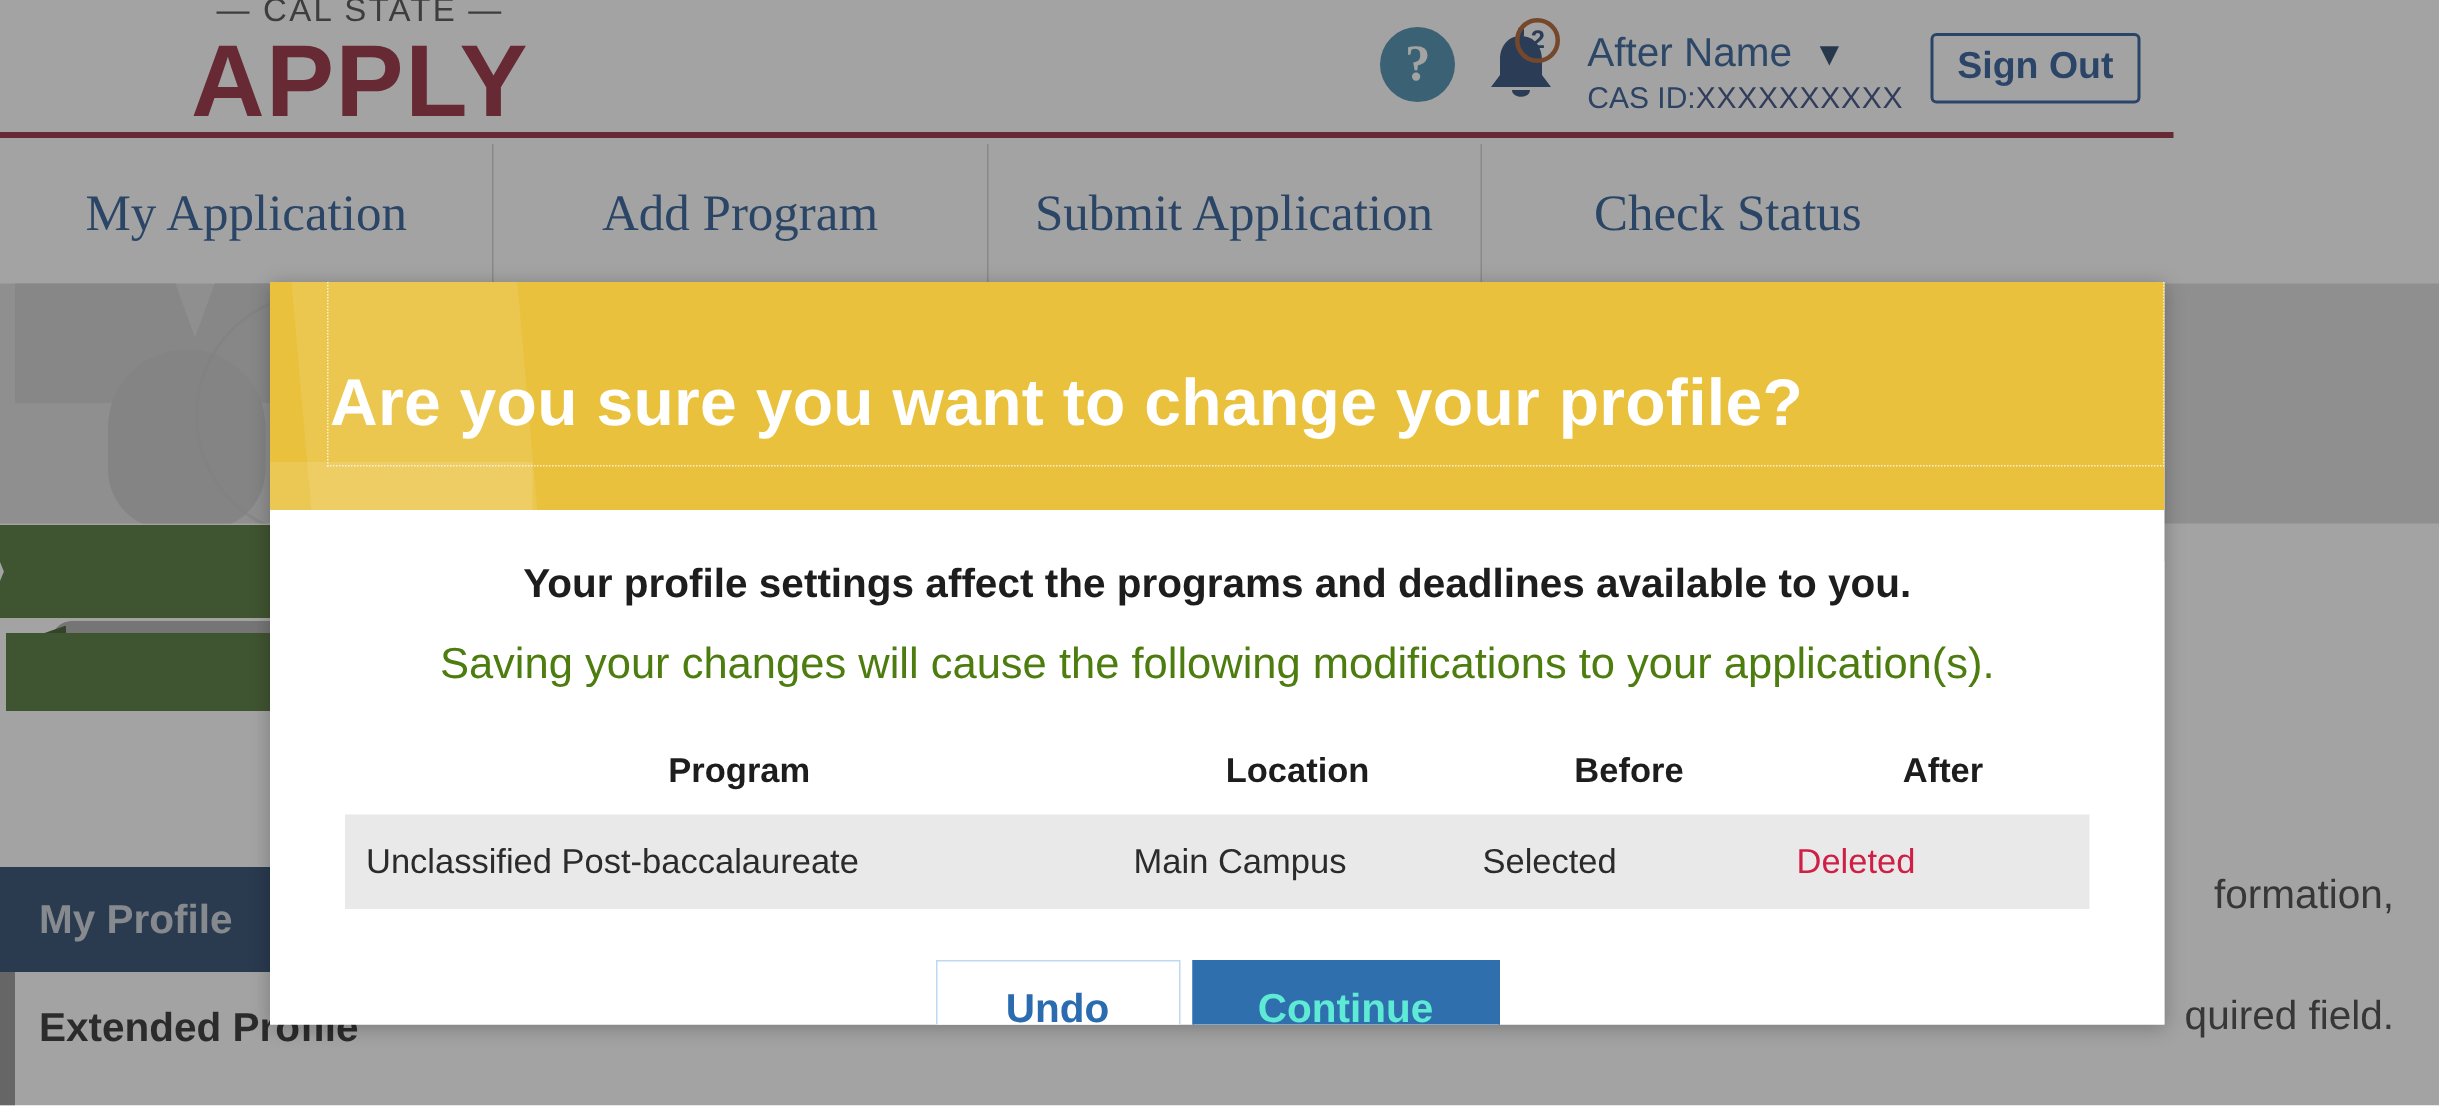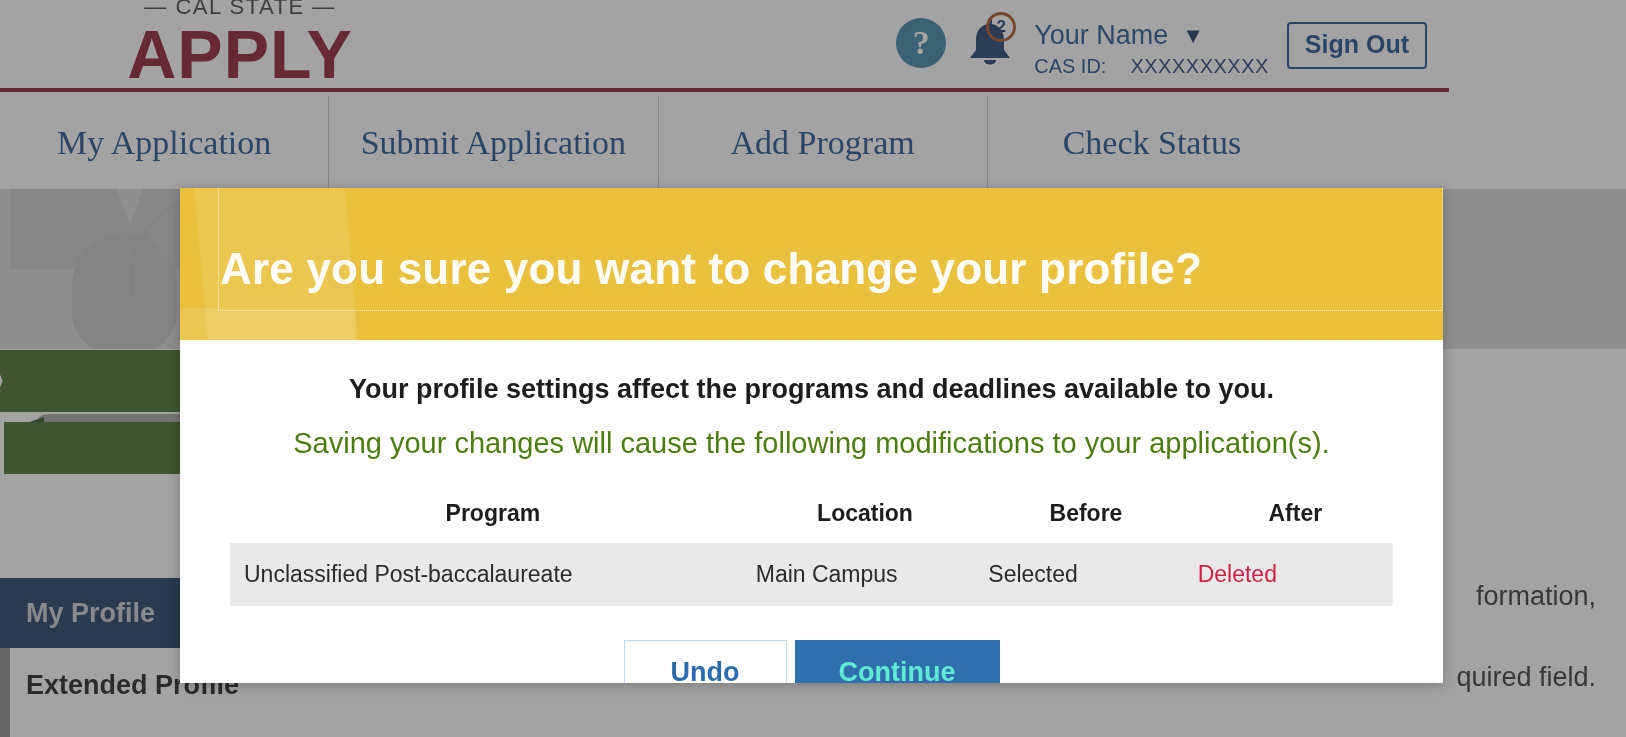--- a/index.html
+++ b/index.html
@@ -113,21 +113,21 @@
     font-size: 22px;
     color: #16335c;
     font-weight: bold;
   }
   .cas-row {
     margin-top: 4px;
     font-family: "Liberation Sans Narrow", "Liberation Sans", sans-serif;
     font-size: 20px;
     color: #2a3f77;
     display: flex;
-    gap: 24px;
+    gap: 0;
   }
   .cas-label { color: #1f4a86; }
   .cas-value { letter-spacing: 0.5px; }
   .signout-btn {
     margin-top: 10px;
     border: 2px solid #1c4f8e;
     border-radius: 4px;
     background: #ffffff;
     color: #1c4f8e;
     font-size: 25px;
@@ -418,37 +418,37 @@
         <svg width="52" height="56" viewBox="0 0 52 56">
           <path d="M26 8 C17 8 12 15 12 24 L12 34 L6 42 L46 42 L40 34 L40 24 C40 15 35 8 26 8 Z" fill="#1d3f6e"></path>
           <path d="M20 44 C20 50 32 50 32 44 Z" fill="#1d3f6e"></path>
           <rect x="24" y="2" width="4" height="7" rx="2" fill="#1d3f6e"></rect>
         </svg>
         <div class="bell-badge">2</div>
       </div>
 
       <div class="user-block">
         <div class="user-name-row">
-          <span>Your Name</span>
+          <span>After Name</span>
           <span class="chev">▼</span>
         </div>
         <div class="cas-row">
           <span class="cas-label">CAS ID:</span>
           <span class="cas-value">XXXXXXXXXX</span>
         </div>
       </div>
 
       <button class="signout-btn">Sign Out</button>
     </div>
   </div>
 
   <div class="main-nav">
     <div class="nav-item">My Application</div>
+    <div class="nav-item">Add Program</div>
     <div class="nav-item">Submit Application</div>
-    <div class="nav-item">Add Program</div>
     <div class="nav-item">Check Status</div>
   </div>
 
   <div class="content-area">
     <div class="banner">
       <div class="banner-shoulder"></div>
       <div class="banner-person"></div>
       <div class="banner-arc"></div>
     </div>
     <div class="ribbon-a"></div>

